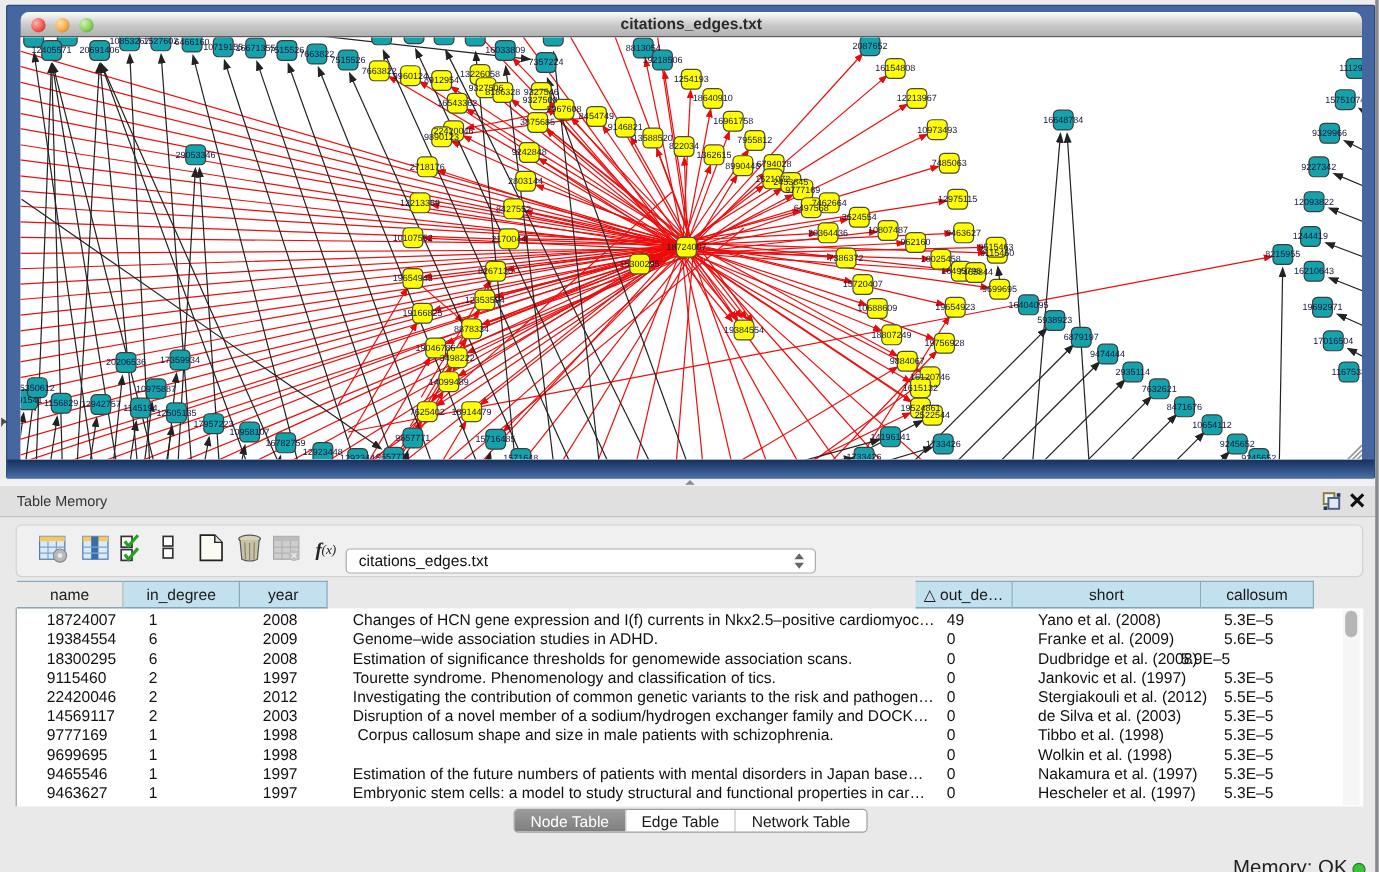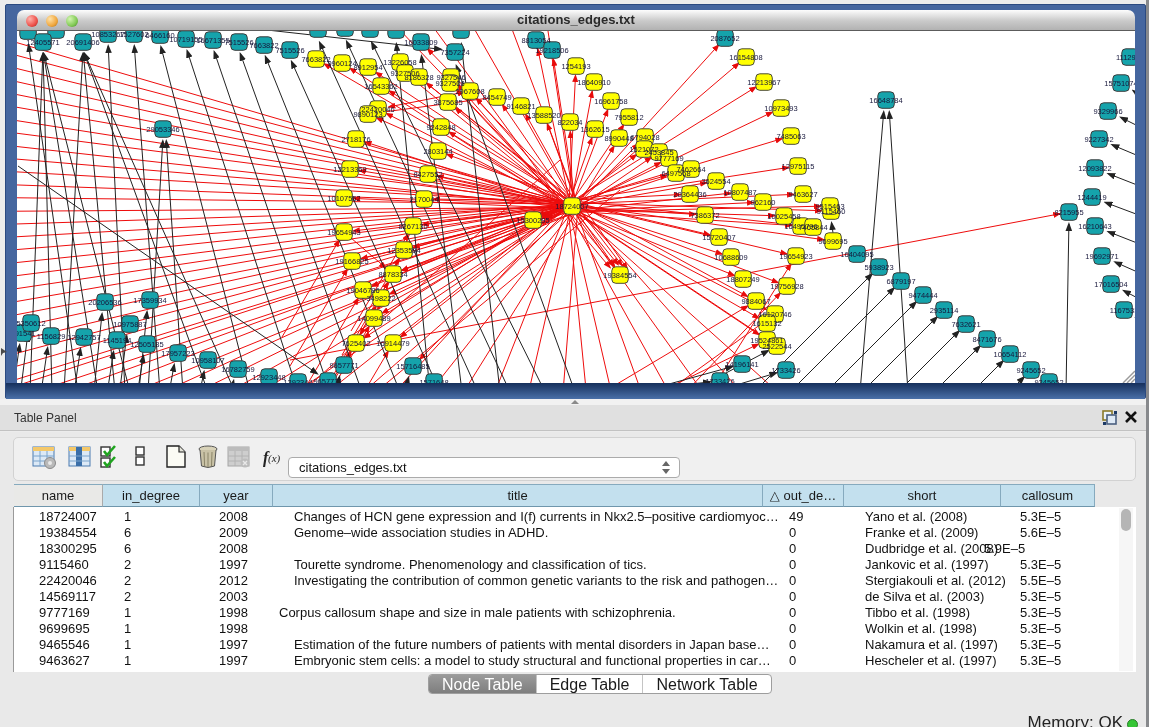--- a/index.html
+++ b/index.html
@@ -44,21 +44,21 @@
 .trow { position:absolute; left:14px; width:1105px; height:16px; font-size:13px; color:#111; }
 .trow span { position:absolute; top:1px; white-space:nowrap; }
 #tbody { position:absolute; left:0; top:0; }
 #twhite { position:absolute; left:13px; top:75px; width:1123px; height:165px; background:#fff;
   border-left:1px solid #9a9a9a; }
 #vscroll { position:absolute; left:1119px; top:76px; width:14px; height:163px; background:#f6f6f6; }
 #vthumb { position:absolute; left:2px; top:1px; width:10px; height:22px; background:#b5b5b5; border-radius:5px; }
 
 #tabs { position:absolute; left:428px; top:242px; height:20px; display:flex;
   border:1px solid #9e9e9e; border-radius:4px; overflow:hidden; background:#fff;
-  font-size:16px; }
+  font-size:13px; }
 #tabs div { padding:0 13px; line-height:19px; color:#1a1a1a; }
 #tabs .sel { background:linear-gradient(#9b9b9b,#7e7e7e); color:#fff; }
 #tabs .mid { border-left:1px solid #c4c4c4; border-right:1px solid #c4c4c4; }
 #status { position:absolute; right:8px; top:281px; font-size:17px; color:#222; }
 #status .dot { display:inline-block; width:11px; height:11px; border-radius:50%;
   background:#35c535; border:1px solid #2a7a2a; vertical-align:-2px; margin-left:4px; }
 </style></head>
 <body>
 <div class="abs" id="frame"></div>
 <div class="abs" id="frame-bot"></div>
@@ -612,21 +612,21 @@
 </g>
 </svg>
   </div>
 
 <div class="abs" id="grip">
     <svg style="position:absolute;left:569px;top:0" width="12" height="6">
       <path d="M6,1 L10,5 L2,5 z" fill="#8a8a8a"></path>
     </svg>
   </div>
 <div class="abs" id="panelbar">
-    <span class="t">Table Panel</span>
+    <span class="t">Table Memory</span>
   <svg style="position:absolute;right:28px;top:5px" width="16" height="16">
     <rect x="1" y="1" width="9" height="9" fill="#eaf2fa" stroke="#8a7a2a" stroke-width="1.6"></rect>
     <rect x="5" y="5" width="9" height="9" fill="#dfeaf6" stroke="#4a5f80" stroke-width="1.6"></rect>
     <rect x="12" y="1" width="3" height="3" fill="#1c3a66"></rect>
       <rect x="1" y="12" width="3" height="3" fill="#1c3a66"></rect>
   </svg>
   <svg style="position:absolute;right:8px;top:5px" width="14" height="14">
     <path d="M2,2 L12,12 M12,2 L2,12" stroke="#111" stroke-width="2.6"></path>
   </svg>
 </div>
@@ -699,21 +699,20 @@
         <path d="M5,0 L9,5 L1,5 z" fill="#666"></path>
           <path d="M5,13 L9,8 L1,8 z" fill="#666"></path>
       </svg>
     </div>
   </div>
   <div id="twhite"></div>
   <div id="thead">
     <div class="hc" style="left:0;width:89px;background:#e9e9e7;border-right:1px solid #aaa">name</div>
     <div class="hc" style="left:89px;width:97px">in_degree</div>
     <div class="hc" style="left:186px;width:73px">year</div>
-    <div class="hc" style="left:259px;width:490px">title</div>
     <div class="hc" style="left:749px;width:81px">△ out_de…</div>
     <div class="hc" style="left:830px;width:157px">short</div>
     <div class="hc" style="left:987px;width:94px">callosum</div>
   </div>
   <div id="tbody" style="position:absolute;left:0;top:-432px;">
 <div class="trow" style="top:508px">
         <span style="left:25px">18724007</span>
         <span style="left:110px">1</span>
         <span style="left:205px">2008</span>
         <span style="left:280px">Changes of HCN gene expression and I(f) currents in Nkx2.5–positive cardiomyoc…</span>
@@ -727,20 +726,21 @@
         <span style="left:205px">2009</span>
         <span style="left:280px">Genome–wide association studies in ADHD.</span>
         <span style="left:775px">0</span>
         <span style="left:851px">Franke et al. (2009)</span>
         <span style="left:1006px">5.6E–5</span>
       </div>
 <div class="trow" style="top:540px">
         <span style="left:25px">18300295</span>
         <span style="left:110px">6</span>
         <span style="left:205px">2008</span>
+        <span style="left:280px">Estimation of significance thresholds for genomewide association scans.</span>
         <span style="left:775px">0</span>
         <span style="left:851px">Dudbridge et al. (2008)</span>
         <span style="left:970px">5.9E–5</span>
       </div>
 <div class="trow" style="top:556px">
         <span style="left:25px">9115460</span>
         <span style="left:110px">2</span>
         <span style="left:205px">1997</span>
         <span style="left:280px">Tourette syndrome. Phenomenology and classification of tics.</span>
         <span style="left:775px">0</span>
@@ -753,29 +753,30 @@
         <span style="left:205px">2012</span>
         <span style="left:280px">Investigating the contribution of common genetic variants to the risk and pathogen…</span>
         <span style="left:775px">0</span>
         <span style="left:851px">Stergiakouli et al. (2012)</span>
         <span style="left:1006px">5.5E–5</span>
       </div>
 <div class="trow" style="top:588px">
         <span style="left:25px">14569117</span>
         <span style="left:110px">2</span>
         <span style="left:205px">2003</span>
+        <span style="left:280px">Disruption of a novel member of a sodium/hydrogen exchanger family and DOCK…</span>
         <span style="left:775px">0</span>
         <span style="left:851px">de Silva et al. (2003)</span>
         <span style="left:1006px">5.3E–5</span>
       </div>
 <div class="trow" style="top:604px">
         <span style="left:25px">9777169</span>
         <span style="left:110px">1</span>
         <span style="left:205px">1998</span>
-        <span style="left:265px">Corpus callosum shape and size in male patients with schizophrenia.</span>
+        <span style="left:284px">Corpus callosum shape and size in male patients with schizophrenia.</span>
         <span style="left:775px">0</span>
         <span style="left:851px">Tibbo et al. (1998)</span>
         <span style="left:1006px">5.3E–5</span>
       </div>
 <div class="trow" style="top:620px">
         <span style="left:25px">9699695</span>
         <span style="left:110px">1</span>
         <span style="left:205px">1998</span>
         <span style="left:775px">0</span>
         <span style="left:851px">Wolkin et al. (1998)</span>

